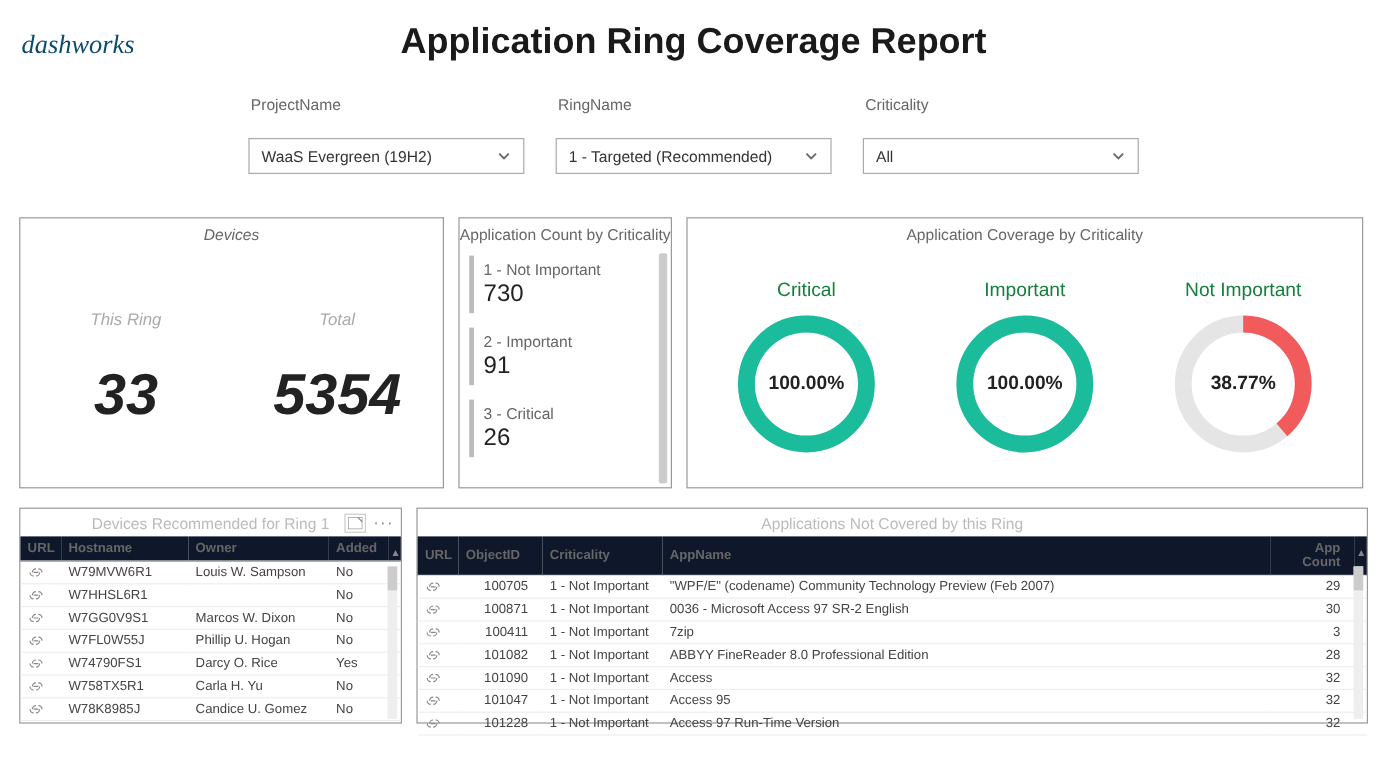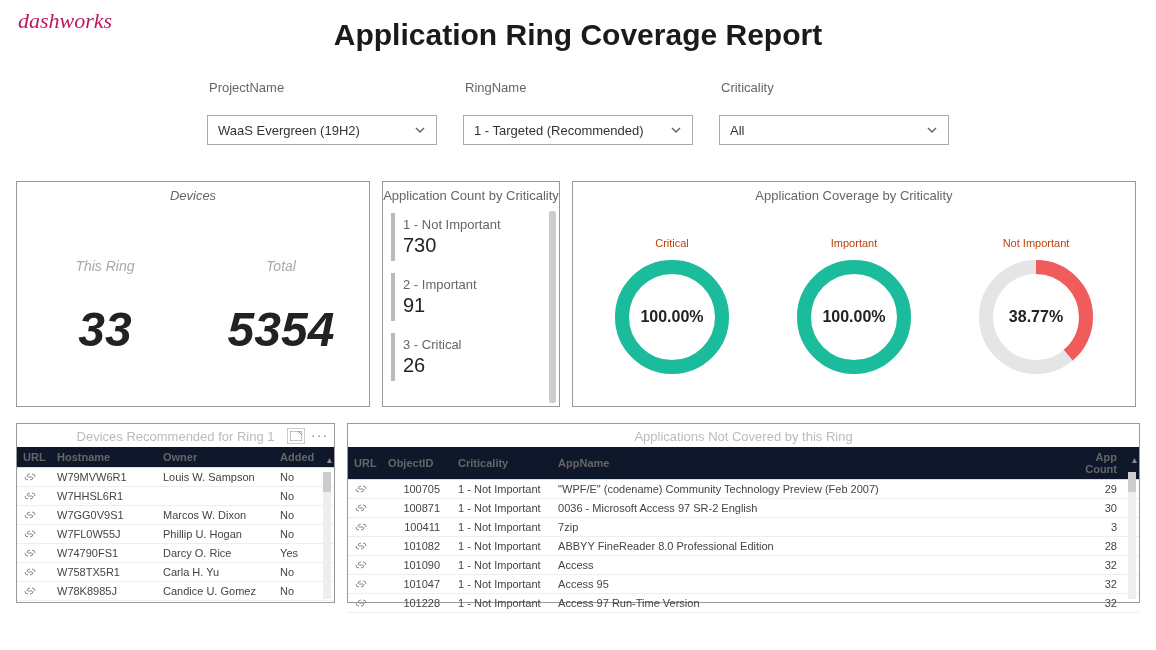--- a/index.html
+++ b/index.html
@@ -1,19 +1,19 @@
 <!DOCTYPE html>
 <html><head>
 <meta charset="utf-8">
 <style>
 * { box-sizing: border-box; margin: 0; padding: 0; }
 body { font-family: 'Segoe UI', Arial, sans-serif; background: #fff; color: #333; font-size: 13px; }
 .page { width: 1156px; height: 650px; position: relative; }
 
-.logo { position: absolute; top: 8px; left: 18px; font-family: Georgia, serif; font-size: 22px; font-style: italic; color: #be185d; }
+.logo { position: absolute; top: 24px; left: 18px; font-family: Georgia, serif; font-size: 22px; font-style: italic; color: #0c4a6e; }
 .title { text-align: center; font-size: 30px; font-weight: 700; padding-top: 18px; color: #1a1a1a; }
 
 .filters { display: flex; gap: 26px; justify-content: center; margin-top: 28px; }
 .filter { width: 230px; }
 .filter-label { font-size: 13px; color: #666; margin-bottom: 20px; padding-left: 2px; }
 .dropdown { border: 1px solid #aaa; height: 30px; display: flex; align-items: center; justify-content: space-between; padding: 0 10px; cursor: pointer; background: #fff; }
 .dropdown .chev { color: #666; }
 
 .cards-row { display: flex; gap: 12px; margin: 36px 16px 0 16px; }
 .card { border: 1px solid #999; padding: 0; position: relative; background: #fff; }
@@ -28,21 +28,21 @@
 .devcol-val { font-size: 48px; font-weight: 600; color: #222; }
 
 .appcount-body { height: calc(100% - 28px); overflow: hidden; position: relative; }
 .appcount-scroll { position: absolute; right: 3px; top: 2px; bottom: 2px; width: 7px; background: #ccc; border-radius: 2px; }
 .apprect { border-left: 4px solid #bbb; margin: 4px 14px 12px 8px; padding: 4px 0 4px 8px; }
 .apprect-label { font-size: 13px; color: #666; margin-bottom: 2px; }
 .apprect-val { font-size: 20px; color: #222; }
 
 .coverage-body { display: flex; justify-content: space-around; align-items: center; height: calc(100% - 28px); padding: 0 8px; }
 .donut-wrap { text-align: center; }
-.donut-label { color: #c2410c; font-size: 11px; margin-bottom: 8px; }
+.donut-label { color: #15803d; font-size: 16px; margin-bottom: 8px; }
 .donut { position: relative; width: 120px; height: 120px; margin: 0 auto; }
 .donut svg { transform: rotate(-90deg); }
 .donut-text { position: absolute; top: 50%; left: 50%; transform: translate(-50%, -50%); font-weight: 700; font-size: 16px; color: #222; }
 
 .tables-row { display: flex; gap: 12px; margin: 16px 16px 0 16px; }
 .table-card { border: 1px solid #999; background: #fff; position: relative; }
 .table-left { width: 354px; height: 180px; }
 .table-right { width: 880px; height: 180px; }
 .table-title { text-align: center; font-size: 13px; color: #bbb; padding: 5px 0 3px 0; position: relative; }
 .table-actions { position: absolute; right: 6px; top: 4px; display: flex; gap: 6px; color: #888; }

